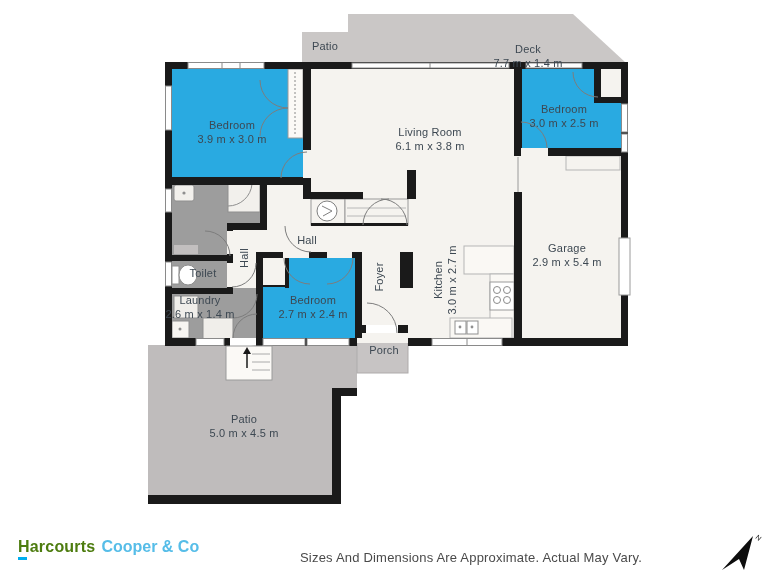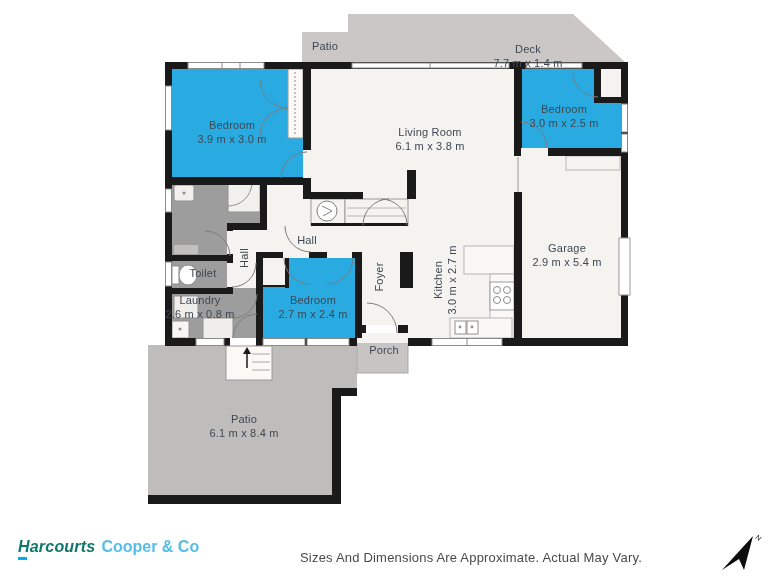--- a/index.html
+++ b/index.html
@@ -4,21 +4,21 @@
 <style>
   html,body{margin:0;padding:0;background:#ffffff;}
   .page{position:relative;width:768px;height:576px;background:#ffffff;overflow:hidden;
         font-family:"Liberation Sans",sans-serif;}
   .plan{position:absolute;left:0;top:0;width:768px;height:576px;}
   .label{position:absolute;transform:translate(-50%,-50%);text-align:center;
          font-size:11px;line-height:14px;color:#3d4852;white-space:nowrap;letter-spacing:.2px;}
   .label.vert{transform:translate(-50%,-50%) rotate(-90deg);}
   .label .nm,.label .dm{display:block;}
   .footer-logo{position:absolute;left:18px;top:538px;font-size:16px;}
-  .brand-name{color:#0f766e;font-weight:bold;letter-spacing:.2px;font-style:italic;}
+  .brand-name{color:#4d7c0f;font-weight:bold;letter-spacing:.2px;}
   .brand-underline{position:absolute;left:0px;top:19px;width:9px;height:3px;background:#00aeef;}
   .brand-suffix{color:#56bde8;font-weight:700;margin-left:6px;}
   .disclaimer{position:absolute;left:300px;top:550px;font-size:13px;color:#4a4a4a;letter-spacing:.2px;}
   .compass{position:absolute;left:714px;top:528px;width:50px;height:46px;}
   .compass .n{font-size:7px;fill:#111;font-family:"Liberation Sans",sans-serif;}
 </style>
 </head>
 <body>
 
 <div class="page">
@@ -213,21 +213,21 @@
     <span class="nm">Toilet</span>
   </div>
   <div class="label vert" style="left:244px;top:258px;">
     <span class="nm">Hall</span>
   </div>
   <div class="label" style="left:307px;top:240px;">
     <span class="nm">Hall</span>
   </div>
   <div class="label" style="left:200px;top:307px;">
     <span class="nm">Laundry</span>
-    <span class="dm">2.6 m x 0.8 m</span>
+    <span class="dm">2.6 m x 1.4 m</span>
   </div>
   <div class="label" style="left:313px;top:307px;">
     <span class="nm">Bedroom</span>
     <span class="dm">2.7 m x 2.4 m</span>
   </div>
   <div class="label vert" style="left:379px;top:277px;">
     <span class="nm">Foyer</span>
   </div>
   <div class="label vert" style="left:445px;top:280px;">
     <span class="nm">Kitchen</span>
@@ -235,21 +235,21 @@
   </div>
   <div class="label" style="left:567px;top:255px;">
     <span class="nm">Garage</span>
     <span class="dm">2.9 m x 5.4 m</span>
   </div>
   <div class="label" style="left:384px;top:350px;">
     <span class="nm">Porch</span>
   </div>
   <div class="label" style="left:244px;top:426px;">
     <span class="nm">Patio</span>
-    <span class="dm">6.1 m x 8.4 m</span>
+    <span class="dm">5.0 m x 4.5 m</span>
   </div>
 
   <div class="footer-logo">
     <span class="brand-name">Harcourts</span><span class="brand-suffix">Cooper &amp; Co</span>
     <div class="brand-underline"></div>
   </div>
 
   <div class="disclaimer">Sizes And Dimensions Are Approximate. Actual May Vary.</div>
 
   <svg class="compass" viewBox="0 0 50 46">

